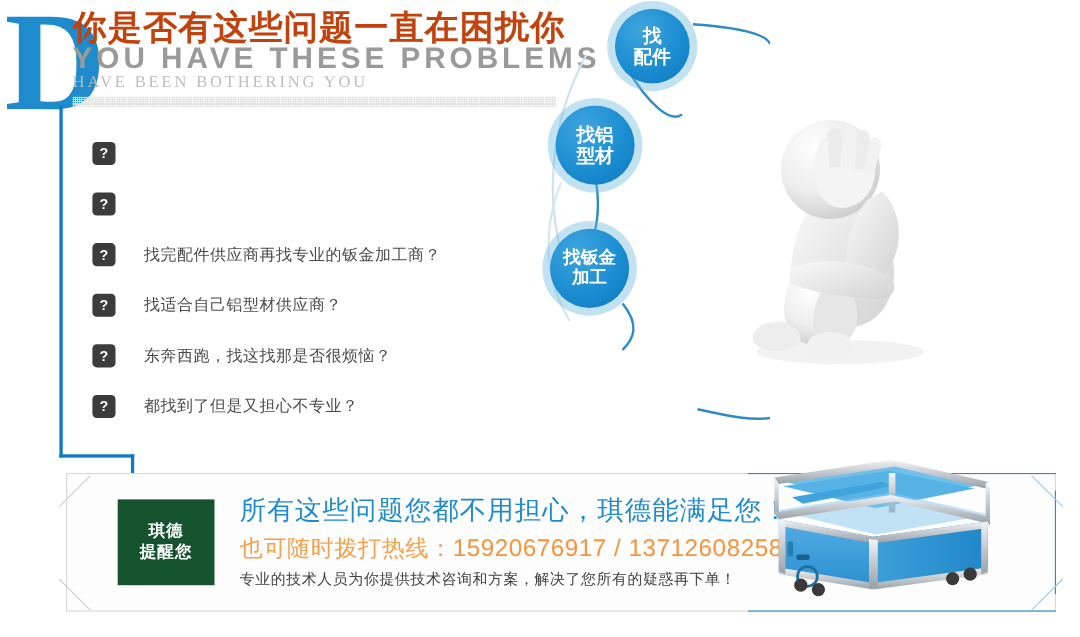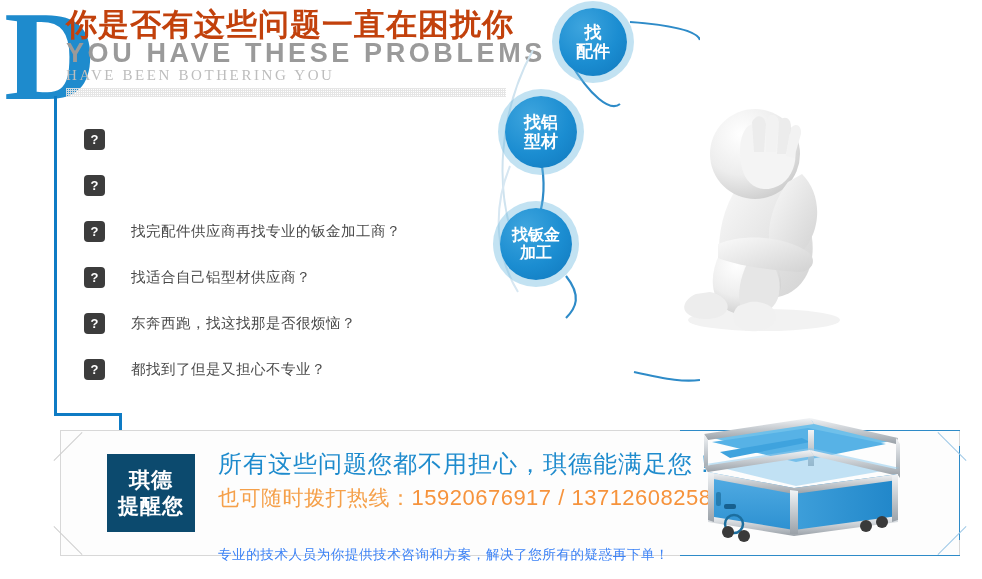--- a/index.html
+++ b/index.html
@@ -120,39 +120,39 @@
     position: absolute; right: 0; top: 0; width: 280px; height: 1px;
     background: #2E8BC8;
   }
   .banner-bot-edge {
     position: absolute; right: 0; bottom: 0; width: 280px; height: 1px;
     background: #2E8BC8;
   }
 
   .badge {
     position: absolute; left: 47px; top: 24px;
-    width: 88px; height: 78px; background: #0c4a6e;
+    width: 88px; height: 78px; background: #14532d;
     display: flex; flex-direction: column;
     align-items: center; justify-content: center;
-    color: #ffffff; font-weight: 700; font-size: 21px;
+    color: #ffffff; font-weight: 700; font-size: 15px;
     line-height: 1.25; letter-spacing: 1px;
   }
   .banner-line1 {
     position: absolute; left: 158px; top: 18px;
     font-size: 24px; color: #1E8BCD; letter-spacing: 1px; white-space: nowrap;
   }
   .banner-line2 {
     position: absolute; left: 158px; top: 54px;
     font-size: 21px; font-weight: 400; color: #F5A04A;
     letter-spacing: .5px; white-space: nowrap;
   }
   .banner-line2 .num { color: #F6933C; font-size: 22px; }
   .banner-line3 {
     position: absolute; left: 158px; top: 88px;
-    font-size: 13.5px; color: #3b82f6; letter-spacing: .6px; white-space: nowrap; margin-top: 28px;
+    font-size: 13.5px; color: #404040; letter-spacing: .6px; white-space: nowrap;
   }
 
   
   .product { position: absolute; left: 690px; top: 408px; width: 232px; height: 148px; }
 </style>
 </head>
 <body>
 
 <div id="stage">
 

